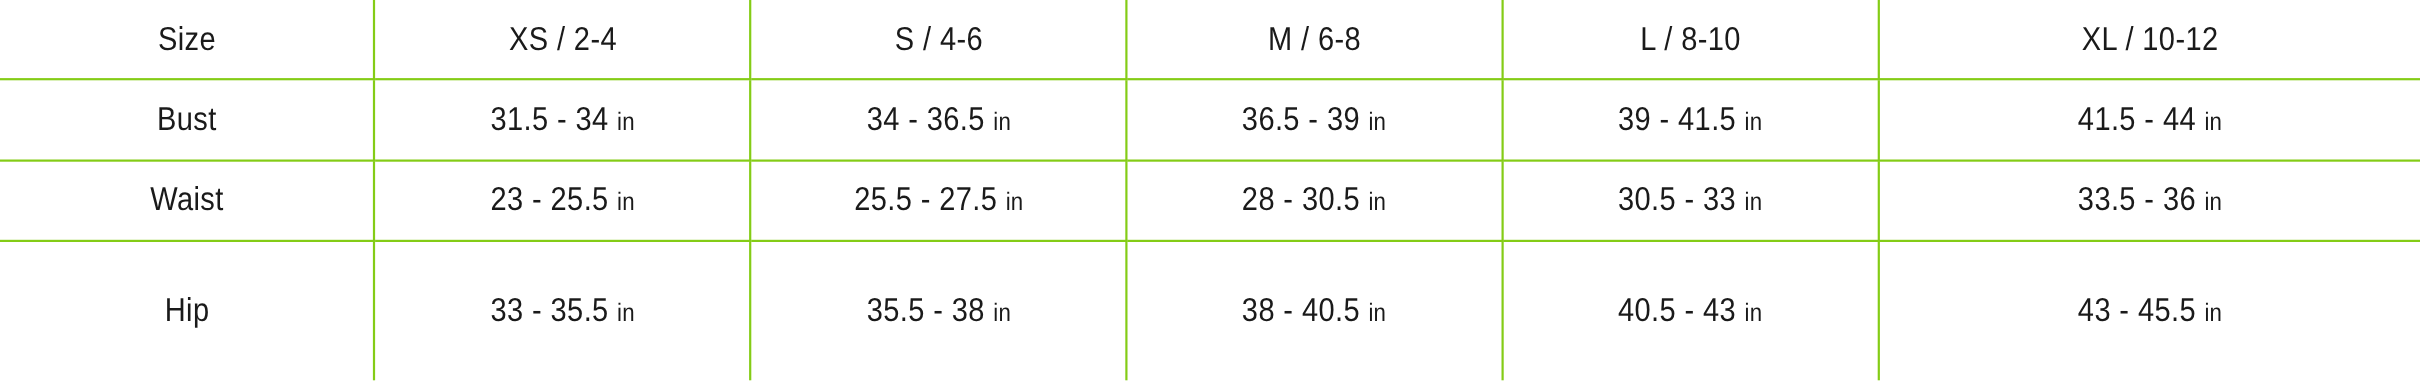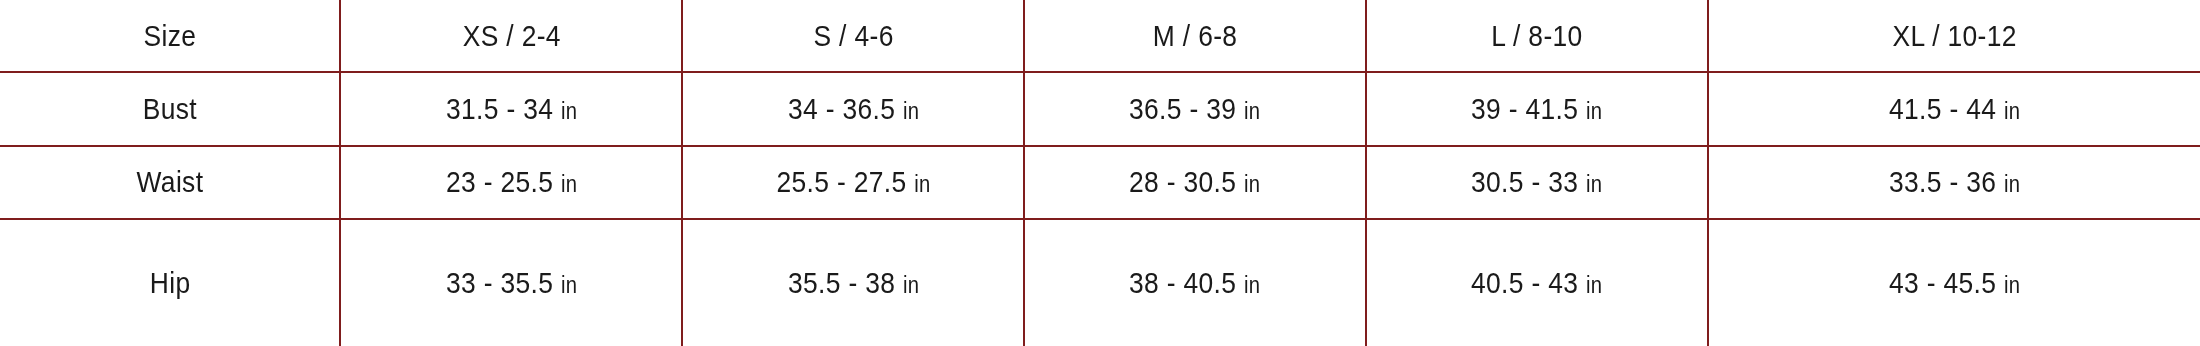--- a/index.html
+++ b/index.html
@@ -27,21 +27,21 @@
   .size-chart col.col-label { width: 260px; }
   .size-chart col.col-size  { width: 261px; }
   .size-chart col.col-last  { width: 376px; }
 
   .size-chart tr { height: 58px; }
   .size-chart tr.row-head { height: 72px; }
   .size-chart tr.row-hip  { height: 100px; }
 
   .size-chart td,
   .size-chart th {
-    border: 2px solid #7f1d1d;
+    border: 2px solid #84cc16;
     border-left-width: 2px;
     border-right-width: 2px;
     text-align: center;
     vertical-align: middle;
     padding: 0 6px;
     font-weight: 300;
     font-size: 30px;
     letter-spacing: 0.4px;
     color: #1a1a1a;
     background: #ffffff;

